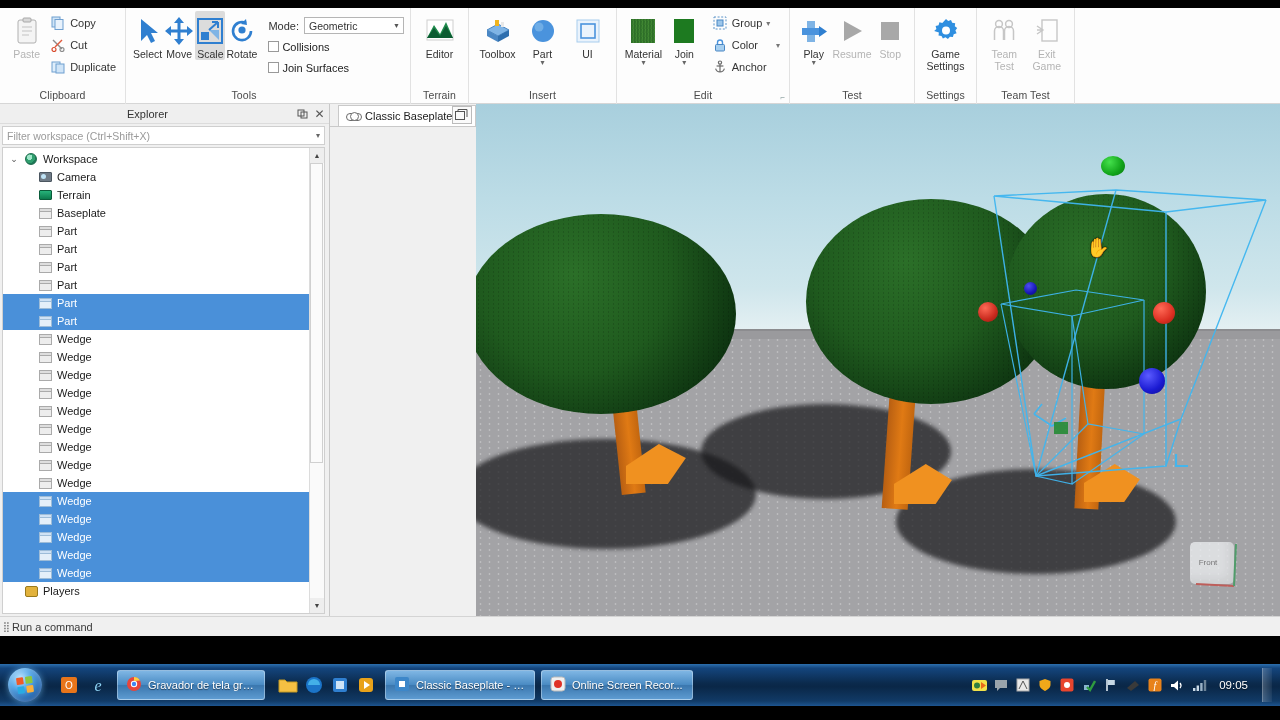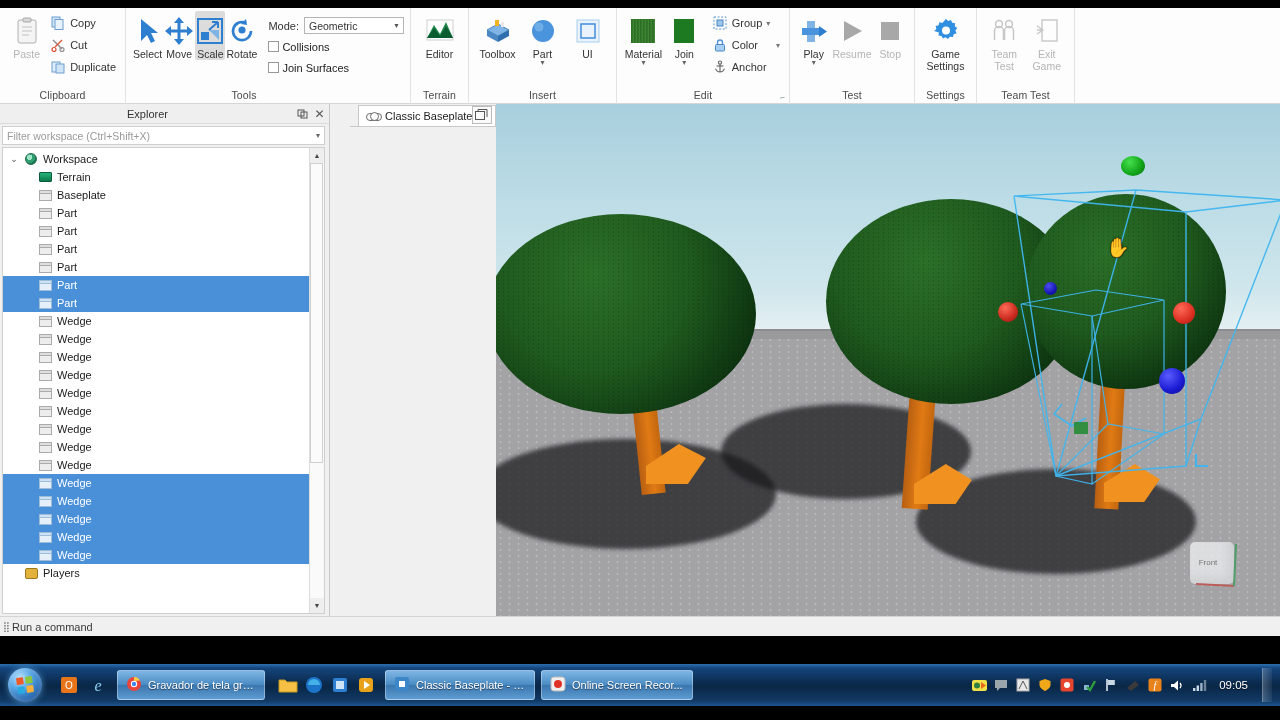--- a/index.html
+++ b/index.html
@@ -51,21 +51,21 @@
   .mode-row { display:flex; align-items:center; gap:5px; height:21px; }
   .combo {
     width:100px; height:17px; border:1px solid #b5b5b5; background:#fff;
     display:flex; align-items:center; justify-content:space-between;
     padding:0 3px 0 4px; font-size:10.5px; color:#333;
   }
   .combo .arr { font-size:7px; color:#555; }
   .dlg-launch { position:absolute; right:4px; bottom:2px; font-size:8px; color:#9aa; }
 
   
-  #main { position:absolute; left:0; top:104px; width:1280px; height:512px; background:#f0f0f0; display:flex;gap:20px; }
+  #main { position:absolute; left:0; top:104px; width:1280px; height:512px; background:#f0f0f0; display:flex; }
 
   
   #explorer { width:330px; height:512px; background:#f0f0f0; display:flex; flex-direction:column; border-right:1px solid #c8c8c8;}
   #exp-head { height:20px; display:flex; align-items:center; background:#efefef; border-bottom:1px solid #dcdcdc; position:relative;}
   #exp-title { flex:1; text-align:center; font-size:11px; color:#333; }
   .exp-btn { width:15px; height:16px; display:flex; align-items:center; justify-content:center; color:#555; font-size:11px; margin-right:2px;}
   #exp-filter { height:19px; margin:2px 4px 2px 2px; background:#fff; border:1px solid #cfcfcf; display:flex; align-items:center; padding:0 4px;}
   #exp-filter .ph { flex:1; font-size:10.5px; color:#9a9a9a; }
   #exp-filter .fdrop { font-size:8px; color:#666; }
   #tree-wrap { flex:1; margin:0 4px 2px 2px; background:#fff; border:1px solid #cfcfcf; display:flex; overflow:hidden;}
@@ -507,20 +507,27 @@
             <div class="trow">
               <span class="twist">⌄</span>
               <span class="tico">
                 <span class="globe"></span>
               </span>
               <span class="tlbl">Workspace</span>
             </div>
             <div class="trow ind1">
               <span class="twist"></span>
               <span class="tico">
+                <span class="camico"></span>
+              </span>
+              <span class="tlbl">Camera</span>
+            </div>
+            <div class="trow ind1">
+              <span class="twist"></span>
+              <span class="tico">
                 <span class="terico"></span>
               </span>
               <span class="tlbl">Terrain</span>
             </div>
             <div class="trow ind1">
               <span class="twist"></span>
               <span class="tico">
                 <span class="brick">
                   <span class="top"></span>
                   <span class="bot"></span>

